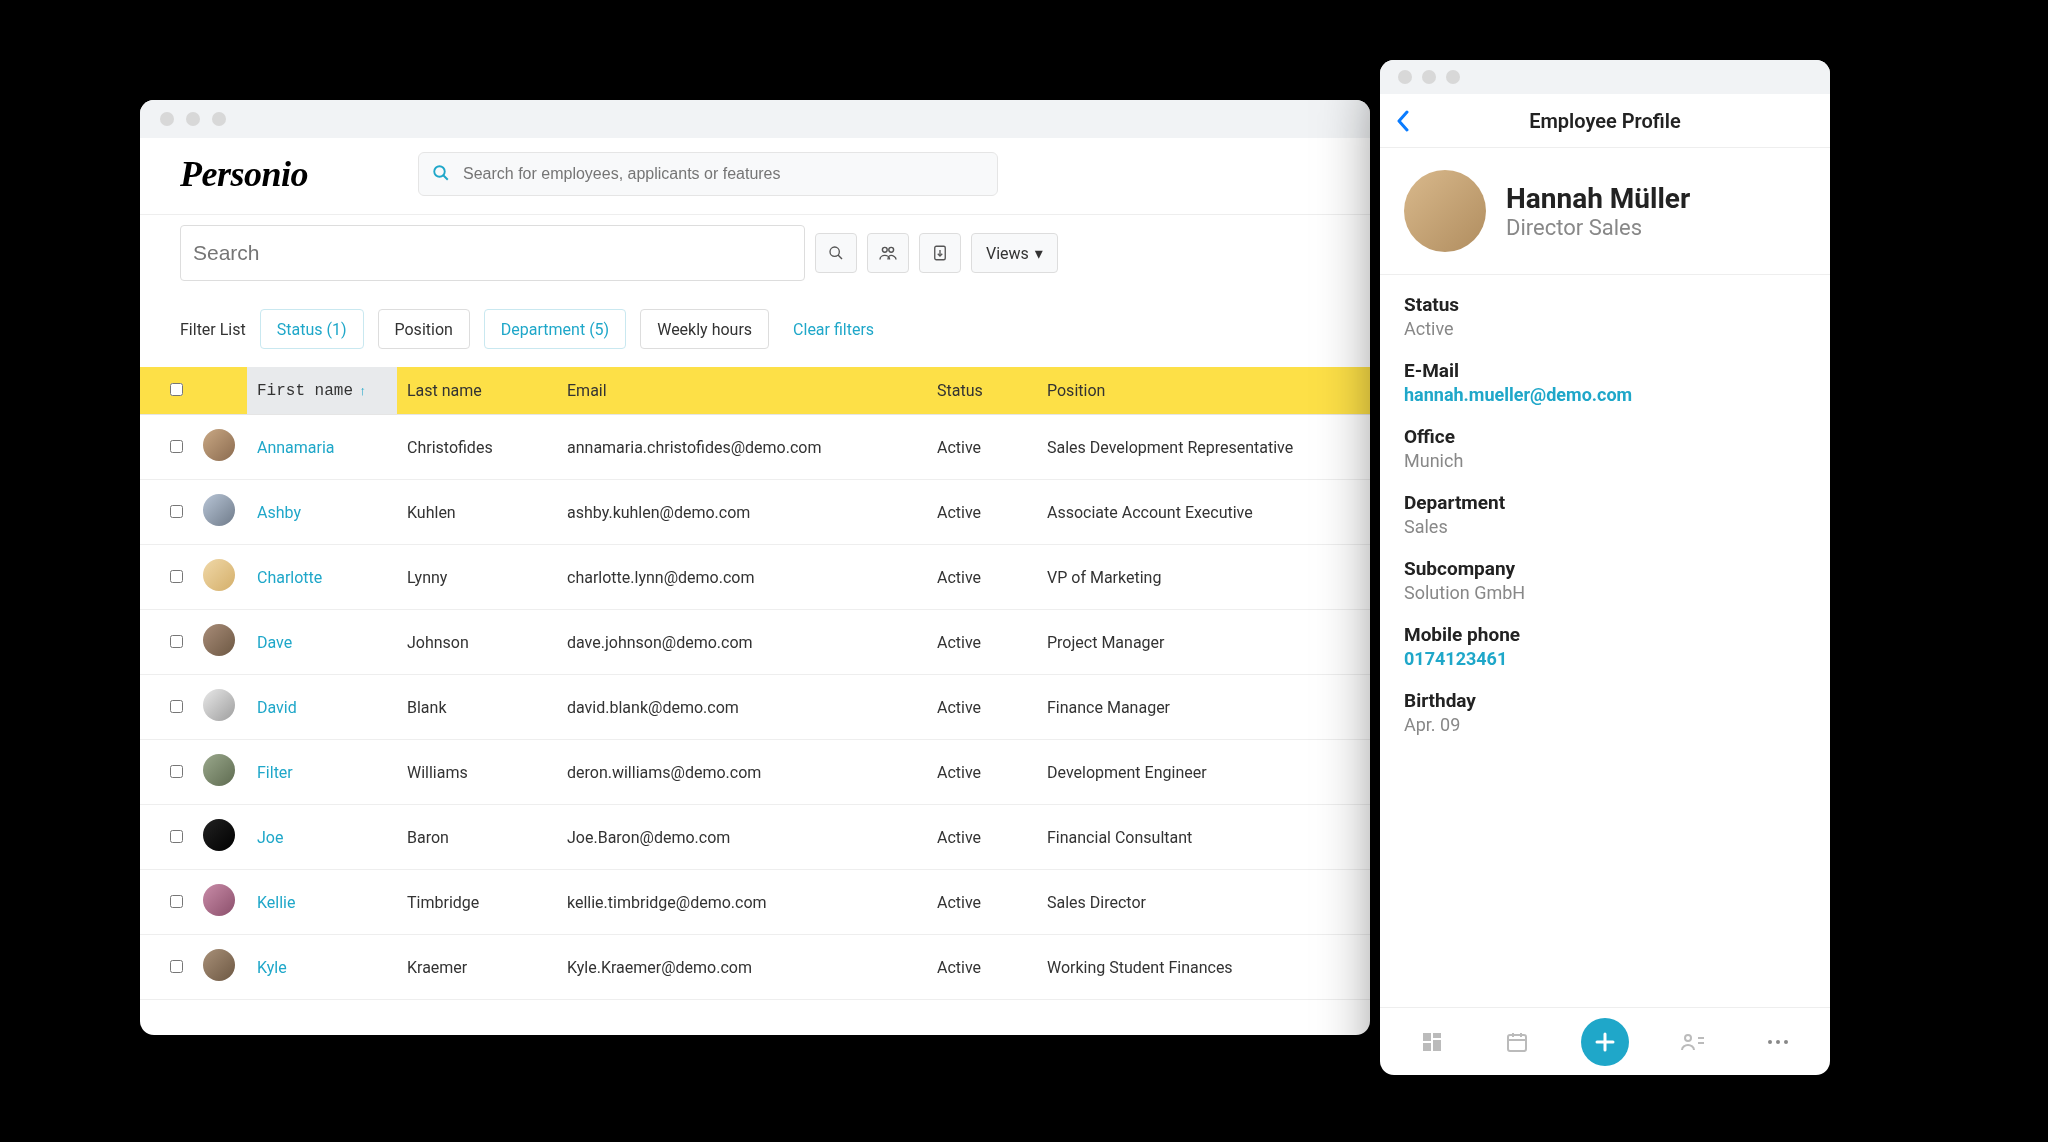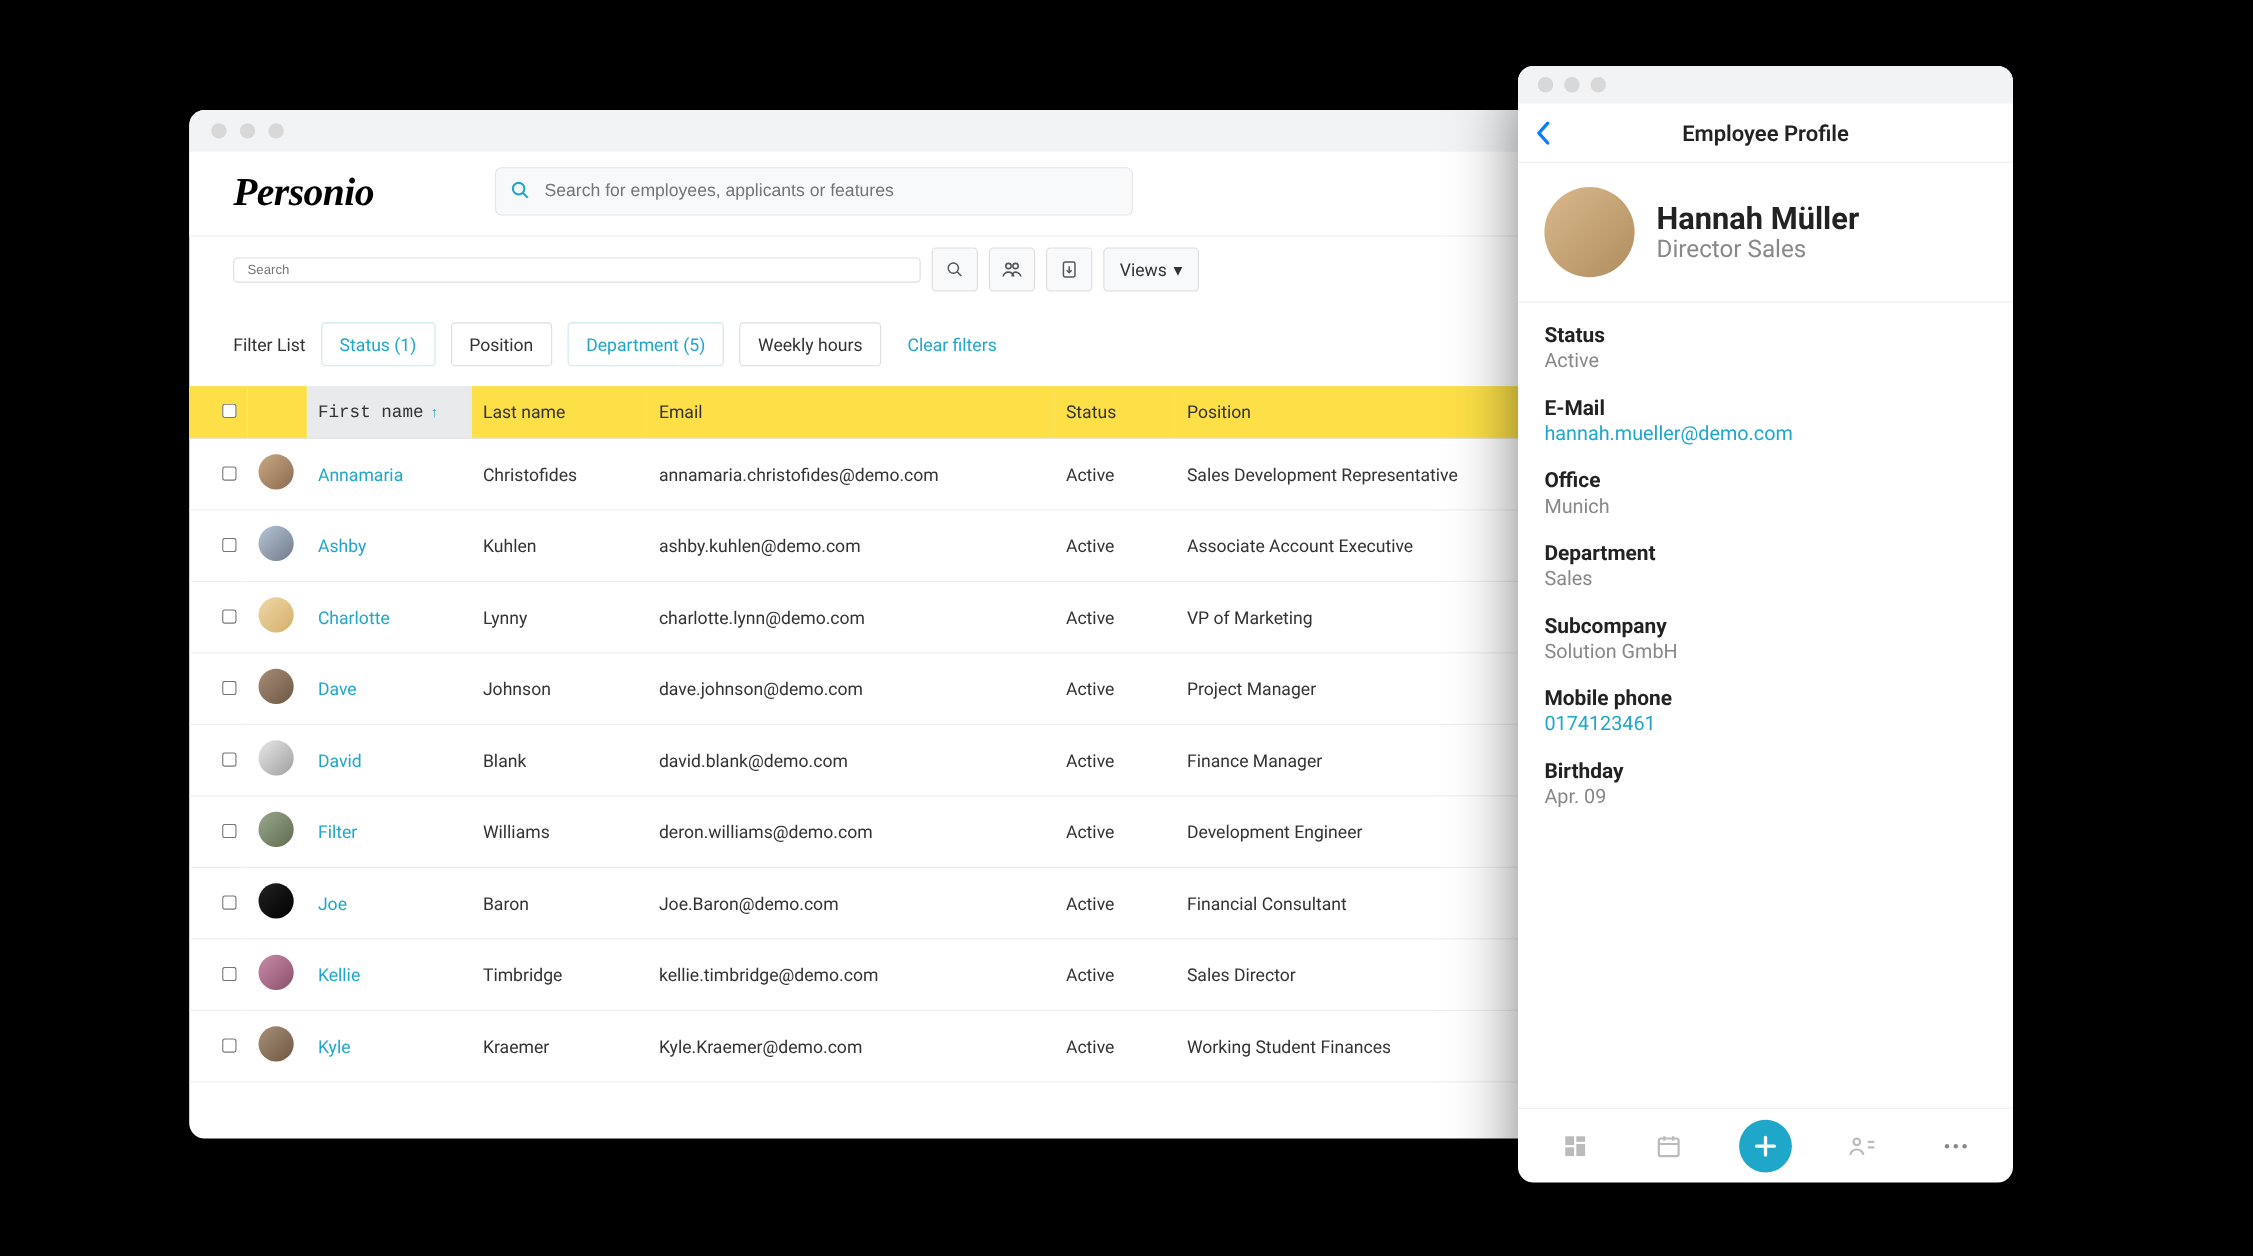--- a/index.html
+++ b/index.html
@@ -16,21 +16,20 @@
   .browser-window {
     position: absolute;
     left: 140px;
     top: 100px;
     width: 1230px;
     height: 935px;
     background: #fff;
     border-radius: 14px;
     box-shadow: 0 20px 60px rgba(0,0,0,0.5);
     overflow: hidden;
-    margin-left: 32px;
   }
   .browser-chrome {
     height: 38px;
     background: #f1f3f5;
     display: flex;
     align-items: center;
     padding: 0 20px;
     gap: 12px;
   }
   .traffic-dot {
@@ -80,25 +79,25 @@
     align-items: center;
     padding: 10px 40px;
     gap: 10px;
   }
   .list-search {
     flex: 0 0 625px;
     position: relative;
   }
   .list-search input {
     width: 100%;
-    height: 23px;
+    height: 56px;
     border: 1px solid #ddd;
     border-radius: 4px;
     padding: 0 12px;
-    font-size: 12px;
+    font-size: 21px;
   }
   .icon-btn {
     width: 42px; height: 40px;
     border: 1px solid #ddd;
     border-radius: 4px;
     background: #f8f9fa;
     display: flex;
     align-items: center;
     justify-content: center;
     cursor: pointer;
@@ -244,21 +243,21 @@
   .profile-fields {
     padding: 18px 24px;
     display: flex;
     flex-direction: column;
     gap: 20px;
     overflow-y: auto;
     flex: 1;
   }
   .field .flabel { font-size: 19px; font-weight: 700; color: #222; }
   .field .fvalue { font-size: 18px; color: #888; margin-top: 2px; }
-  .field .fvalue.link { color: #1fa7c9; }
+  .field .fvalue.link { color: #1fa7c9; font-weight: bold; }
 
   .profile-tabbar {
     height: 68px;
     border-top: 1px solid #eee;
     display: flex;
     align-items: center;
     justify-content: space-around;
     padding: 0 10px;
   }
   .tab-icon {

